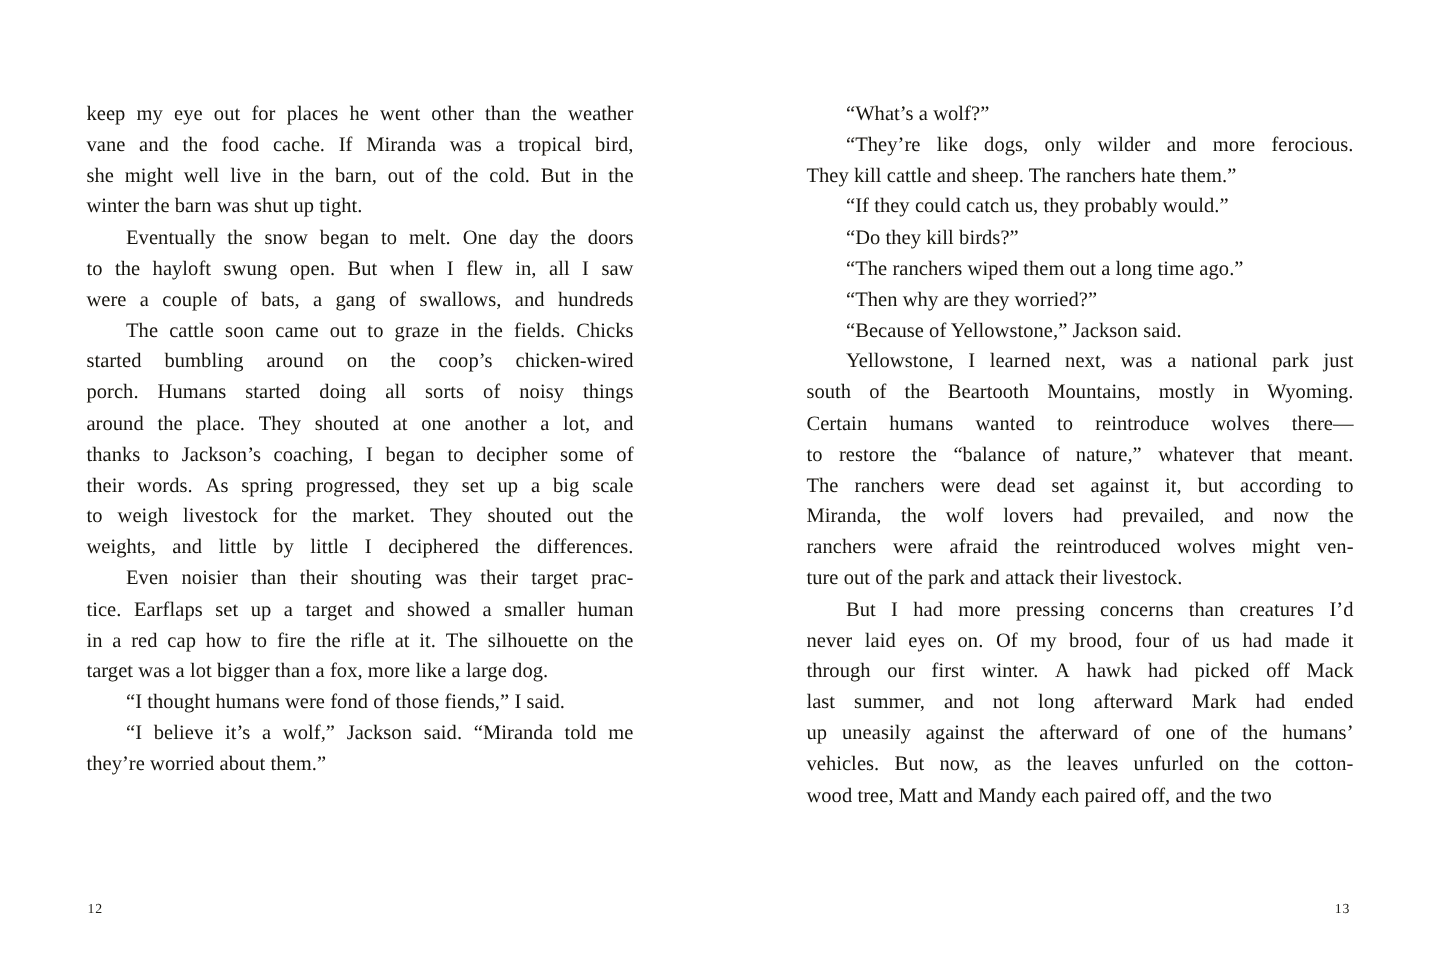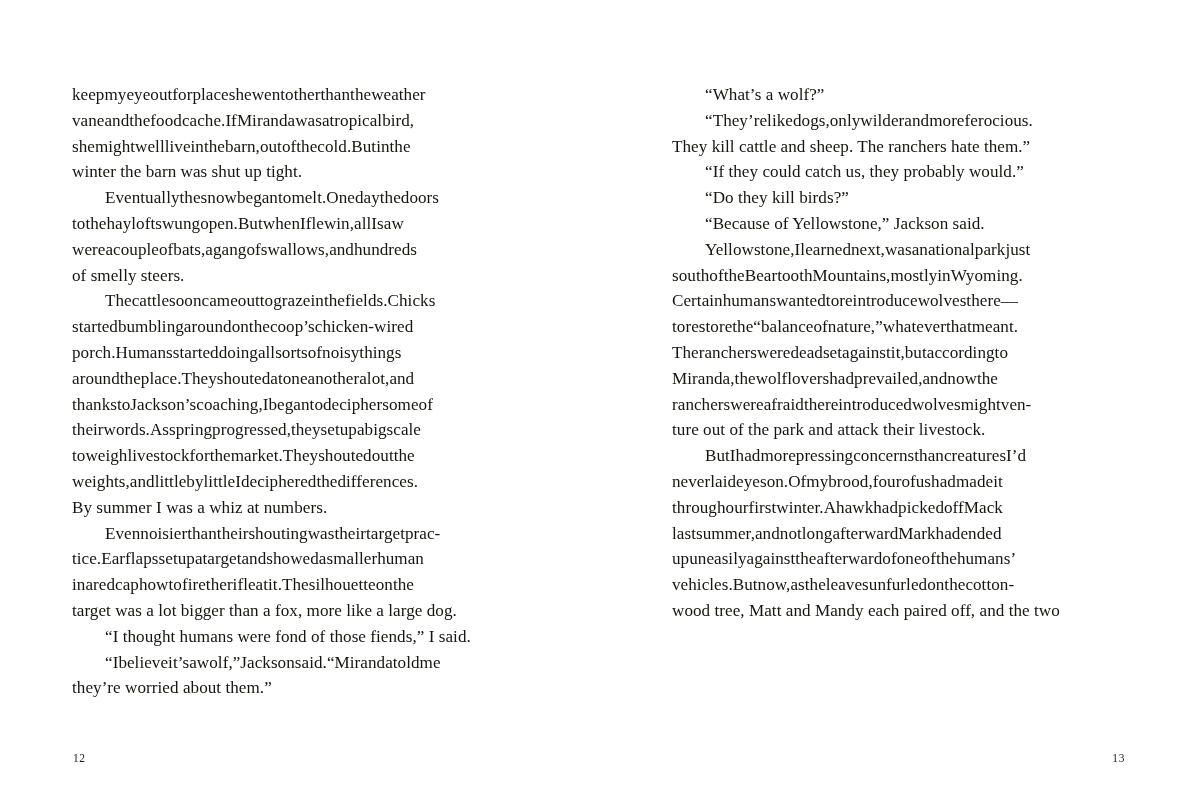--- a/index.html
+++ b/index.html
@@ -42,20 +42,21 @@
     display: block;
     font-size: 17.1px;
     line-height: 25.8px;
     letter-spacing: 0.05px;
     white-space: pre;
     text-rendering: optimizeLegibility;
   }
   
   .ln.j {
     display: flex;
+    justify-content: space-between;
     white-space: normal;
   }
   .ln.j > span { white-space: pre; }
   
   .ln.f { display: block; }
 
   .indent { padding-left: 33px; }
 
   .folio {
     position: absolute;
@@ -154,21 +155,20 @@
             <span>couple</span>
             <span>of</span>
             <span>bats,</span>
             <span>a</span>
             <span>gang</span>
             <span>of</span>
             <span>swallows,</span>
             <span>and</span>
             <span>hundreds</span>
           </div>
-          <div class="ln f">of smelly steers.</div>
         </div>
         <div>
           <div class="ln j indent">
             <span>The</span>
             <span>cattle</span>
             <span>soon</span>
             <span>came</span>
             <span>out</span>
             <span>to</span>
             <span>graze</span>
@@ -251,21 +251,20 @@
             <span>weights,</span>
             <span>and</span>
             <span>little</span>
             <span>by</span>
             <span>little</span>
             <span>I</span>
             <span>deciphered</span>
             <span>the</span>
             <span>differences.</span>
           </div>
-          <div class="ln f">By summer I was a whiz at numbers.</div>
         </div>
         <div>
           <div class="ln j indent">
             <span>Even</span>
             <span>noisier</span>
             <span>than</span>
             <span>their</span>
             <span>shouting</span>
             <span>was</span>
             <span>their</span>
@@ -342,20 +341,26 @@
             <span>more</span>
             <span>ferocious.</span>
           </div>
           <div class="ln f">They kill cattle and sheep. The ranchers hate them.”</div>
         </div>
         <div>
           <div class="ln f indent">“If they could catch us, they probably would.”</div>
         </div>
         <div>
           <div class="ln f indent">“Do they kill birds?”</div>
+        </div>
+        <div>
+          <div class="ln f indent">“The ranchers wiped them out a long time ago.”</div>
+        </div>
+        <div>
+          <div class="ln f indent">“Then why are they worried?”</div>
         </div>
         <div>
           <div class="ln f indent">“Because of Yellowstone,” Jackson said.</div>
         </div>
         <div>
           <div class="ln j indent">
             <span>Yellowstone,</span>
             <span>I</span>
             <span>learned</span>
             <span>next,</span>

